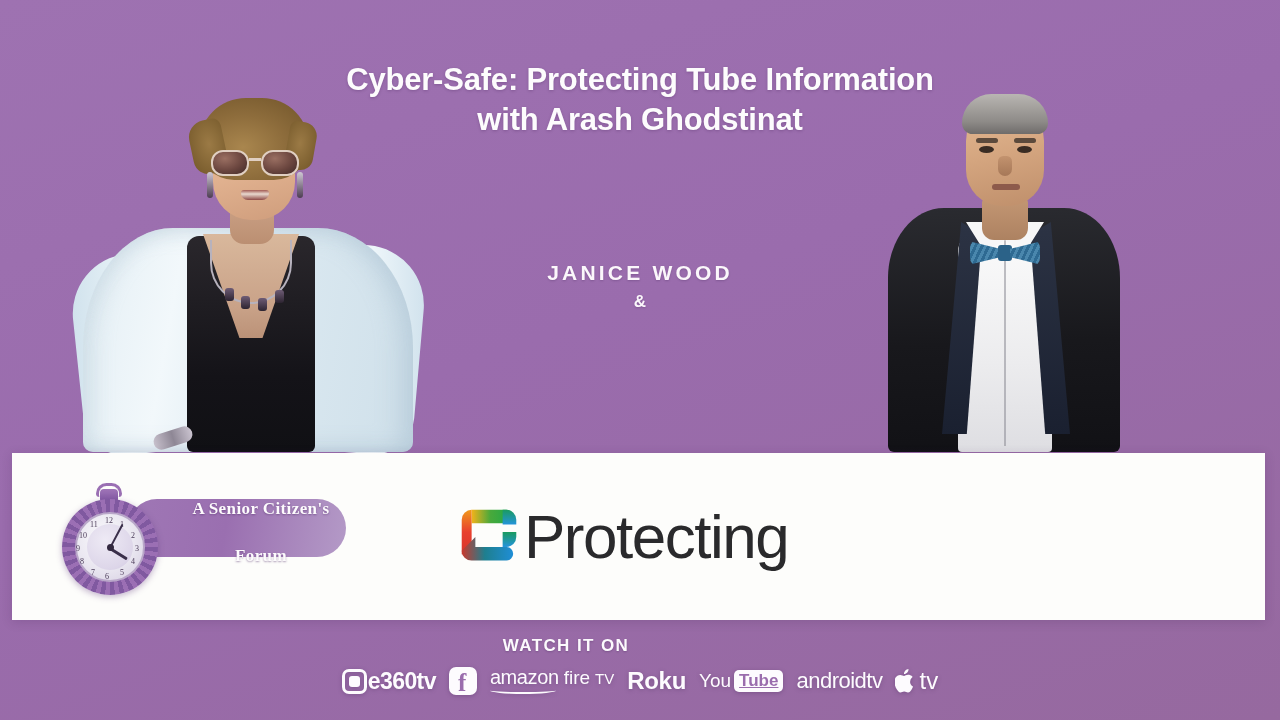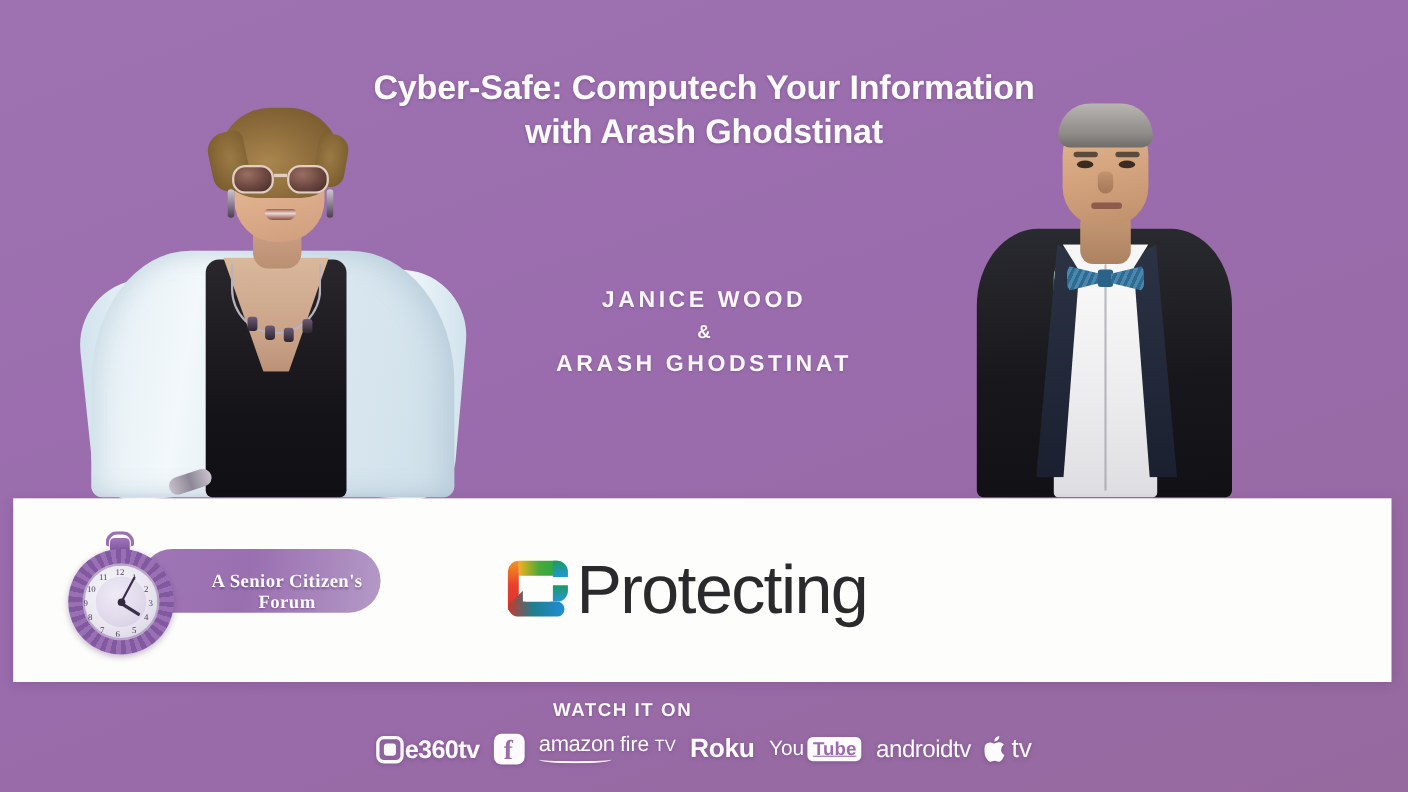--- a/index.html
+++ b/index.html
@@ -476,21 +476,22 @@
     left: 78px;
     top: 22px;
     width: 218px;
     height: 58px;
     border-radius: 29px;
     background: linear-gradient(100deg,#9f77b5 0%, #9a6fb0 45%, #b49ac7 100%);
     z-index: 2;
     display: flex;
     flex-direction: column;
     align-items: center;
-    justify-content: flex-end;
+    justify-content: flex-start;
+    gap: 28px;
   }
   .forum-text-1, .forum-text-2 {
     font-family: "Liberation Serif", serif;
     font-weight: bold;
     color: #fdfbfd;
     font-size: 17px;
     line-height: 19px;
     letter-spacing: .4px;
     text-shadow: 0 1px 2px rgba(70,35,95,.45);
     padding-left: 48px;
@@ -692,28 +693,27 @@
     font-size: 24px;
     font-weight: normal;
   }
 </style>
 </head>
 <body>
 
 <div id="stage">
 
   <div class="title-block">
-    <div class="title-line">Cyber-Safe: Computech Your Information</div>
+    <div class="title-line">Cyber-Safe: Protecting Tube Information</div>
     <div class="title-line">with Arash Ghodstinat</div>
   </div>
 
   <div class="names-block">
     <div class="name-main">JANICE WOOD</div>
     <div class="name-amp">&amp;</div>
-    <div class="name-main">ARASH GHODSTINAT</div>
   </div>
 
   <div class="person" id="woman">
     <div class="w-body">
       <div class="sleeve-l"></div>
       <div class="sleeve-r"></div>
       <div class="blazer"></div>
       <div class="top-black"></div>
       <div class="vneck"></div>
       <div class="necklace"></div>

